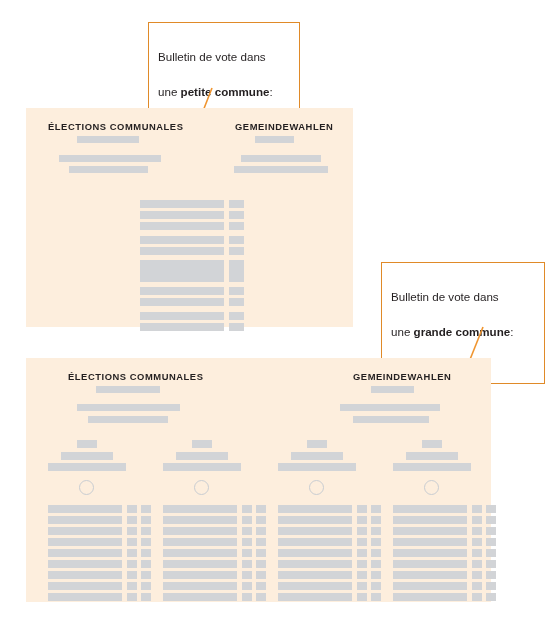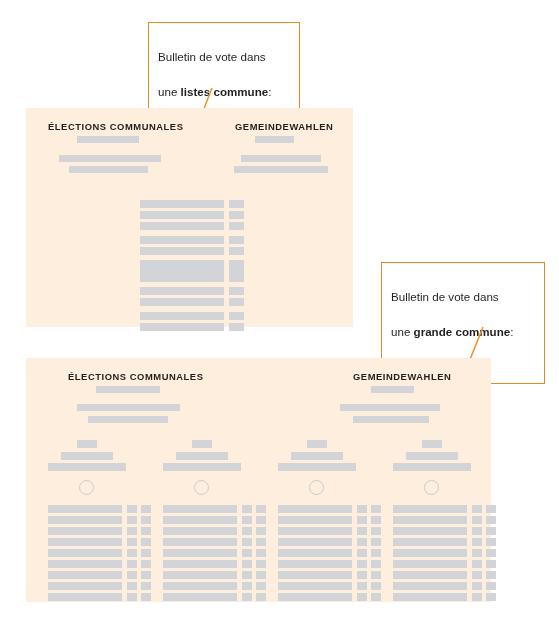--- a/index.html
+++ b/index.html
@@ -98,21 +98,21 @@
 
   .col-group { position: absolute; }
 </style>
 </head>
 <body>
 
 <div class="stage">
 
   <div class="callout" id="callout-small">
     <span>Bulletin de vote dans</span><br>
-    <span>une </span><b>listes commune</b><span>:</span><br>
+    <span>une </span><b>petite commune</b><span>:</span><br>
     <span>candidats individuels</span>
   </div>
 
   <svg class="arrow-svg" style="left:190px; top:88px;" width="30" height="42" viewBox="0 0 30 42">
     <line x1="22" y1="0" x2="9.5" y2="32" stroke="#f0952f" stroke-width="1.6"></line>
     <polygon points="3.5,28.5 16,28.5 9.6,39" fill="#f0952f"></polygon>
   </svg>
 
   <div class="ballot" id="ballot-small">
 

